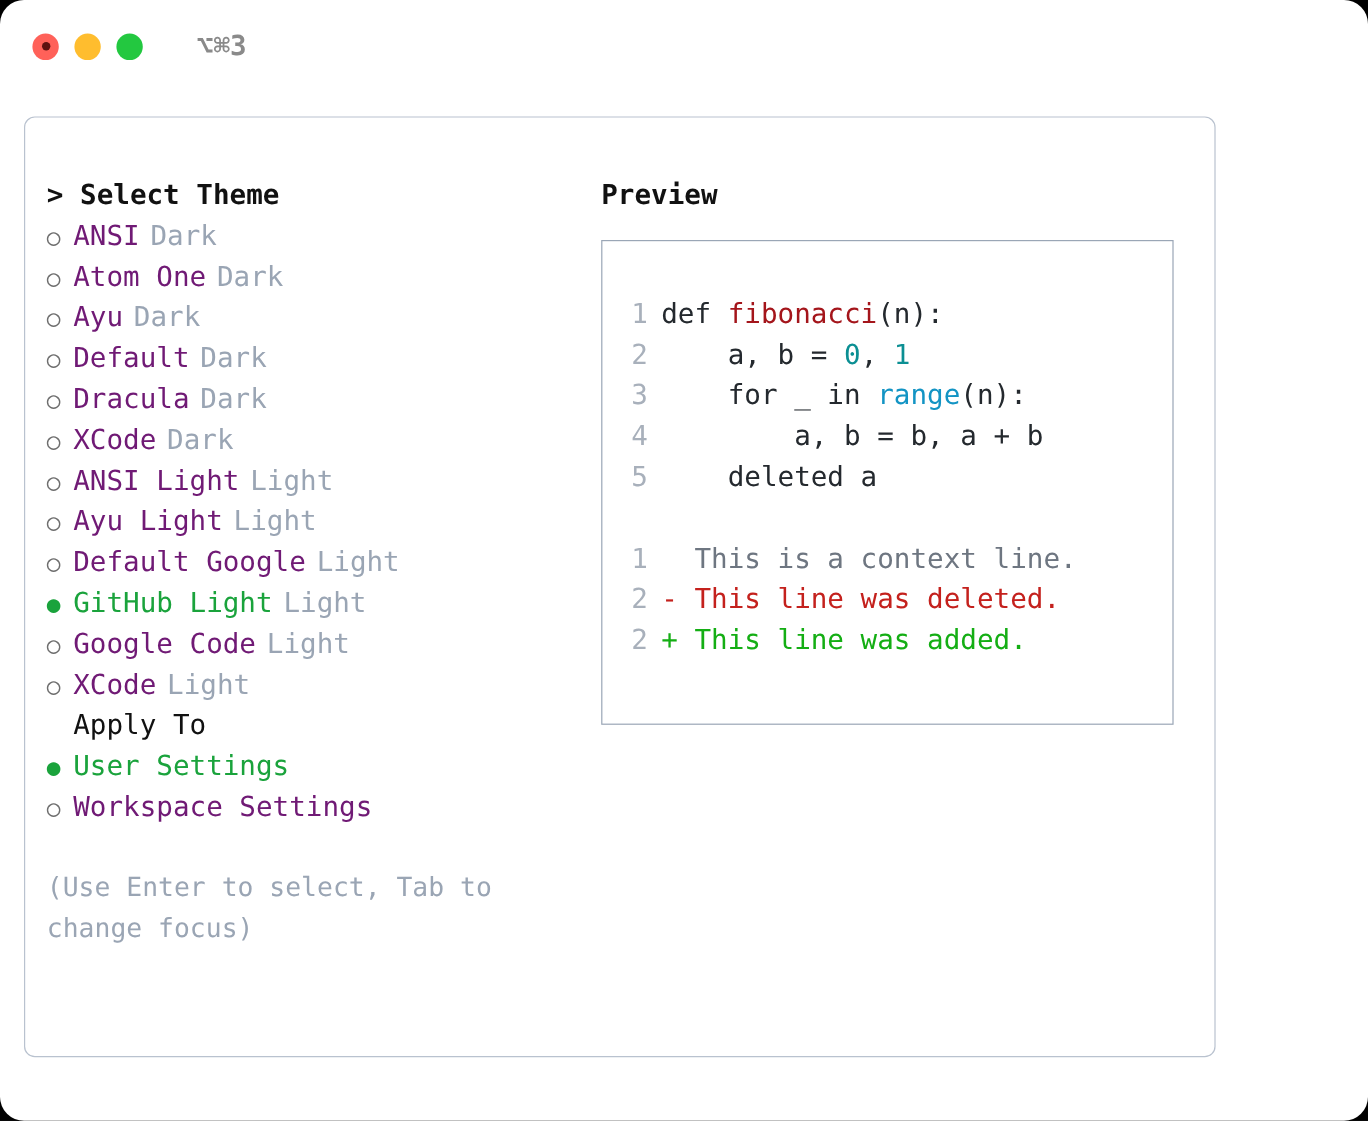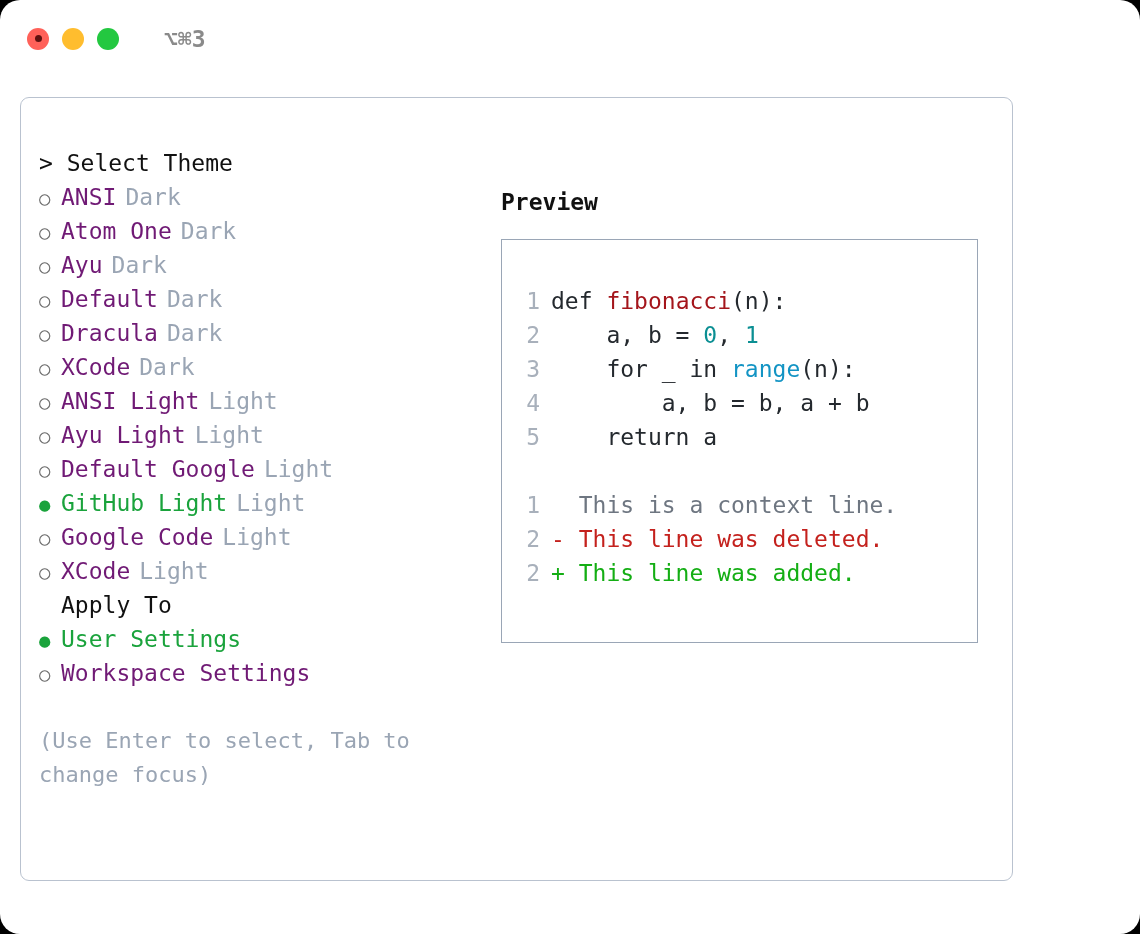--- a/index.html
+++ b/index.html
@@ -102,21 +102,21 @@
     width: 440px;
   }
 
   .section-title {
     font-size: 23px;
     line-height: 34px;
     color: #111111;
     white-space: pre;
   }
   .section-title.bold {
-    font-weight: 400;
+    font-weight: 700;
   }
 
   .opt-list {
     list-style: none;
     margin: 0;
     padding: 0;
   }
   .opt {
     display: flex;
     align-items: baseline;
@@ -155,21 +155,20 @@
     color: #9aa5b4;
     width: 410px;
   }
 
   
   .right-col {
     position: absolute;
     left: 480px;
     top: 48px;
     width: 490px;
-    margin-top: 39px;
   }
   .preview-title {
     font-size: 23px;
     line-height: 34px;
     font-weight: 700;
     color: #111111;
     white-space: pre;
   }
   .preview-box {
     margin-top: 20px;
@@ -255,21 +254,21 @@
       </div>
 
       <div class="right-col">
         <div class="preview-title">Preview</div>
         <div class="preview-box">
           <div id="code-block">
               <div class="code-line"><span class="lineno">1</span><span class="code-text">def </span><span class="tok-fn">fibonacci</span><span class="code-text">(n):</span></div>
               <div class="code-line"><span class="lineno">2</span><span class="code-text">    a, b = </span><span class="tok-num">0</span><span class="code-text">, </span><span class="tok-num">1</span></div>
               <div class="code-line"><span class="lineno">3</span><span class="code-text">    for _ in </span><span class="tok-built">range</span><span class="code-text">(n):</span></div>
               <div class="code-line"><span class="lineno">4</span><span class="code-text">        a, b = b, a + b</span></div>
-              <div class="code-line"><span class="lineno">5</span><span class="code-text">    return a</span></div>
+              <div class="code-line"><span class="lineno">5</span><span class="code-text">    deleted a</span></div>
             </div>
           <div class="blank-line"></div>
           <div id="diff-block">
               <div class="code-line"><span class="lineno">1</span><span class="diff-ctx">  This is a context line.</span></div>
               <div class="code-line"><span class="lineno">2</span><span class="diff-del">- This line was deleted.</span></div>
               <div class="code-line"><span class="lineno">2</span><span class="diff-add">+ This line was added.</span></div>
             </div>
         </div>
       </div>
 

